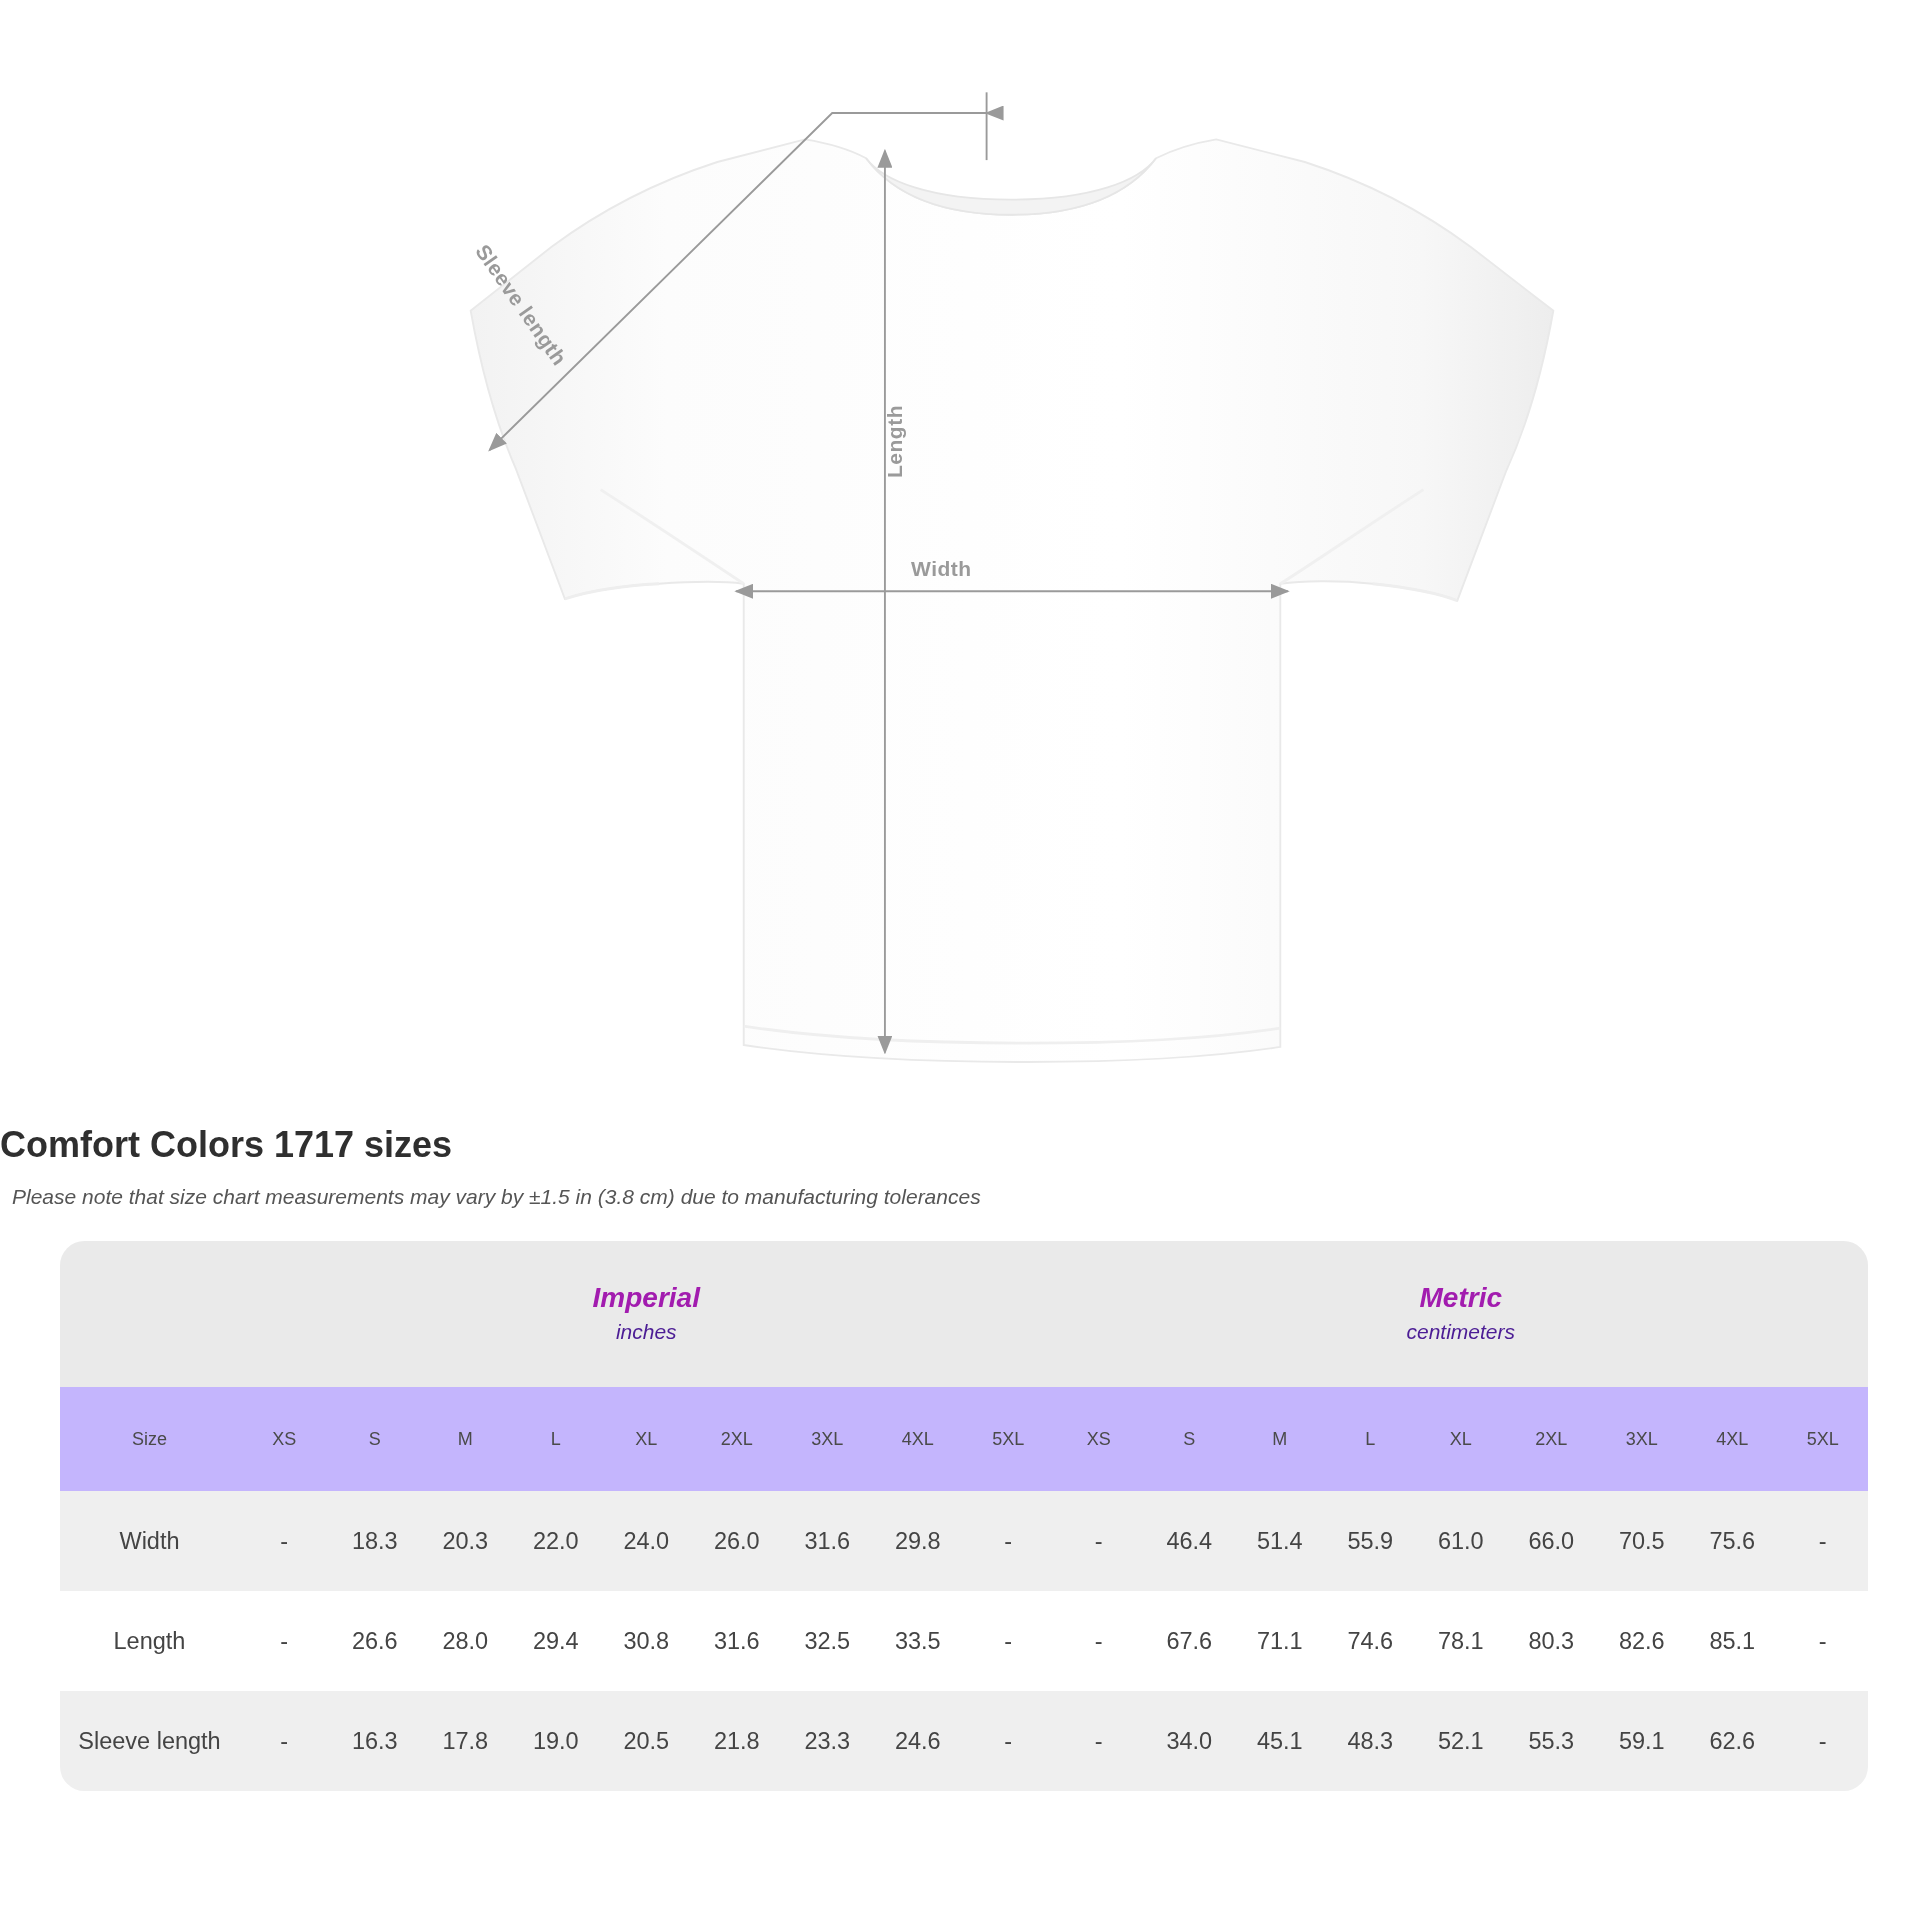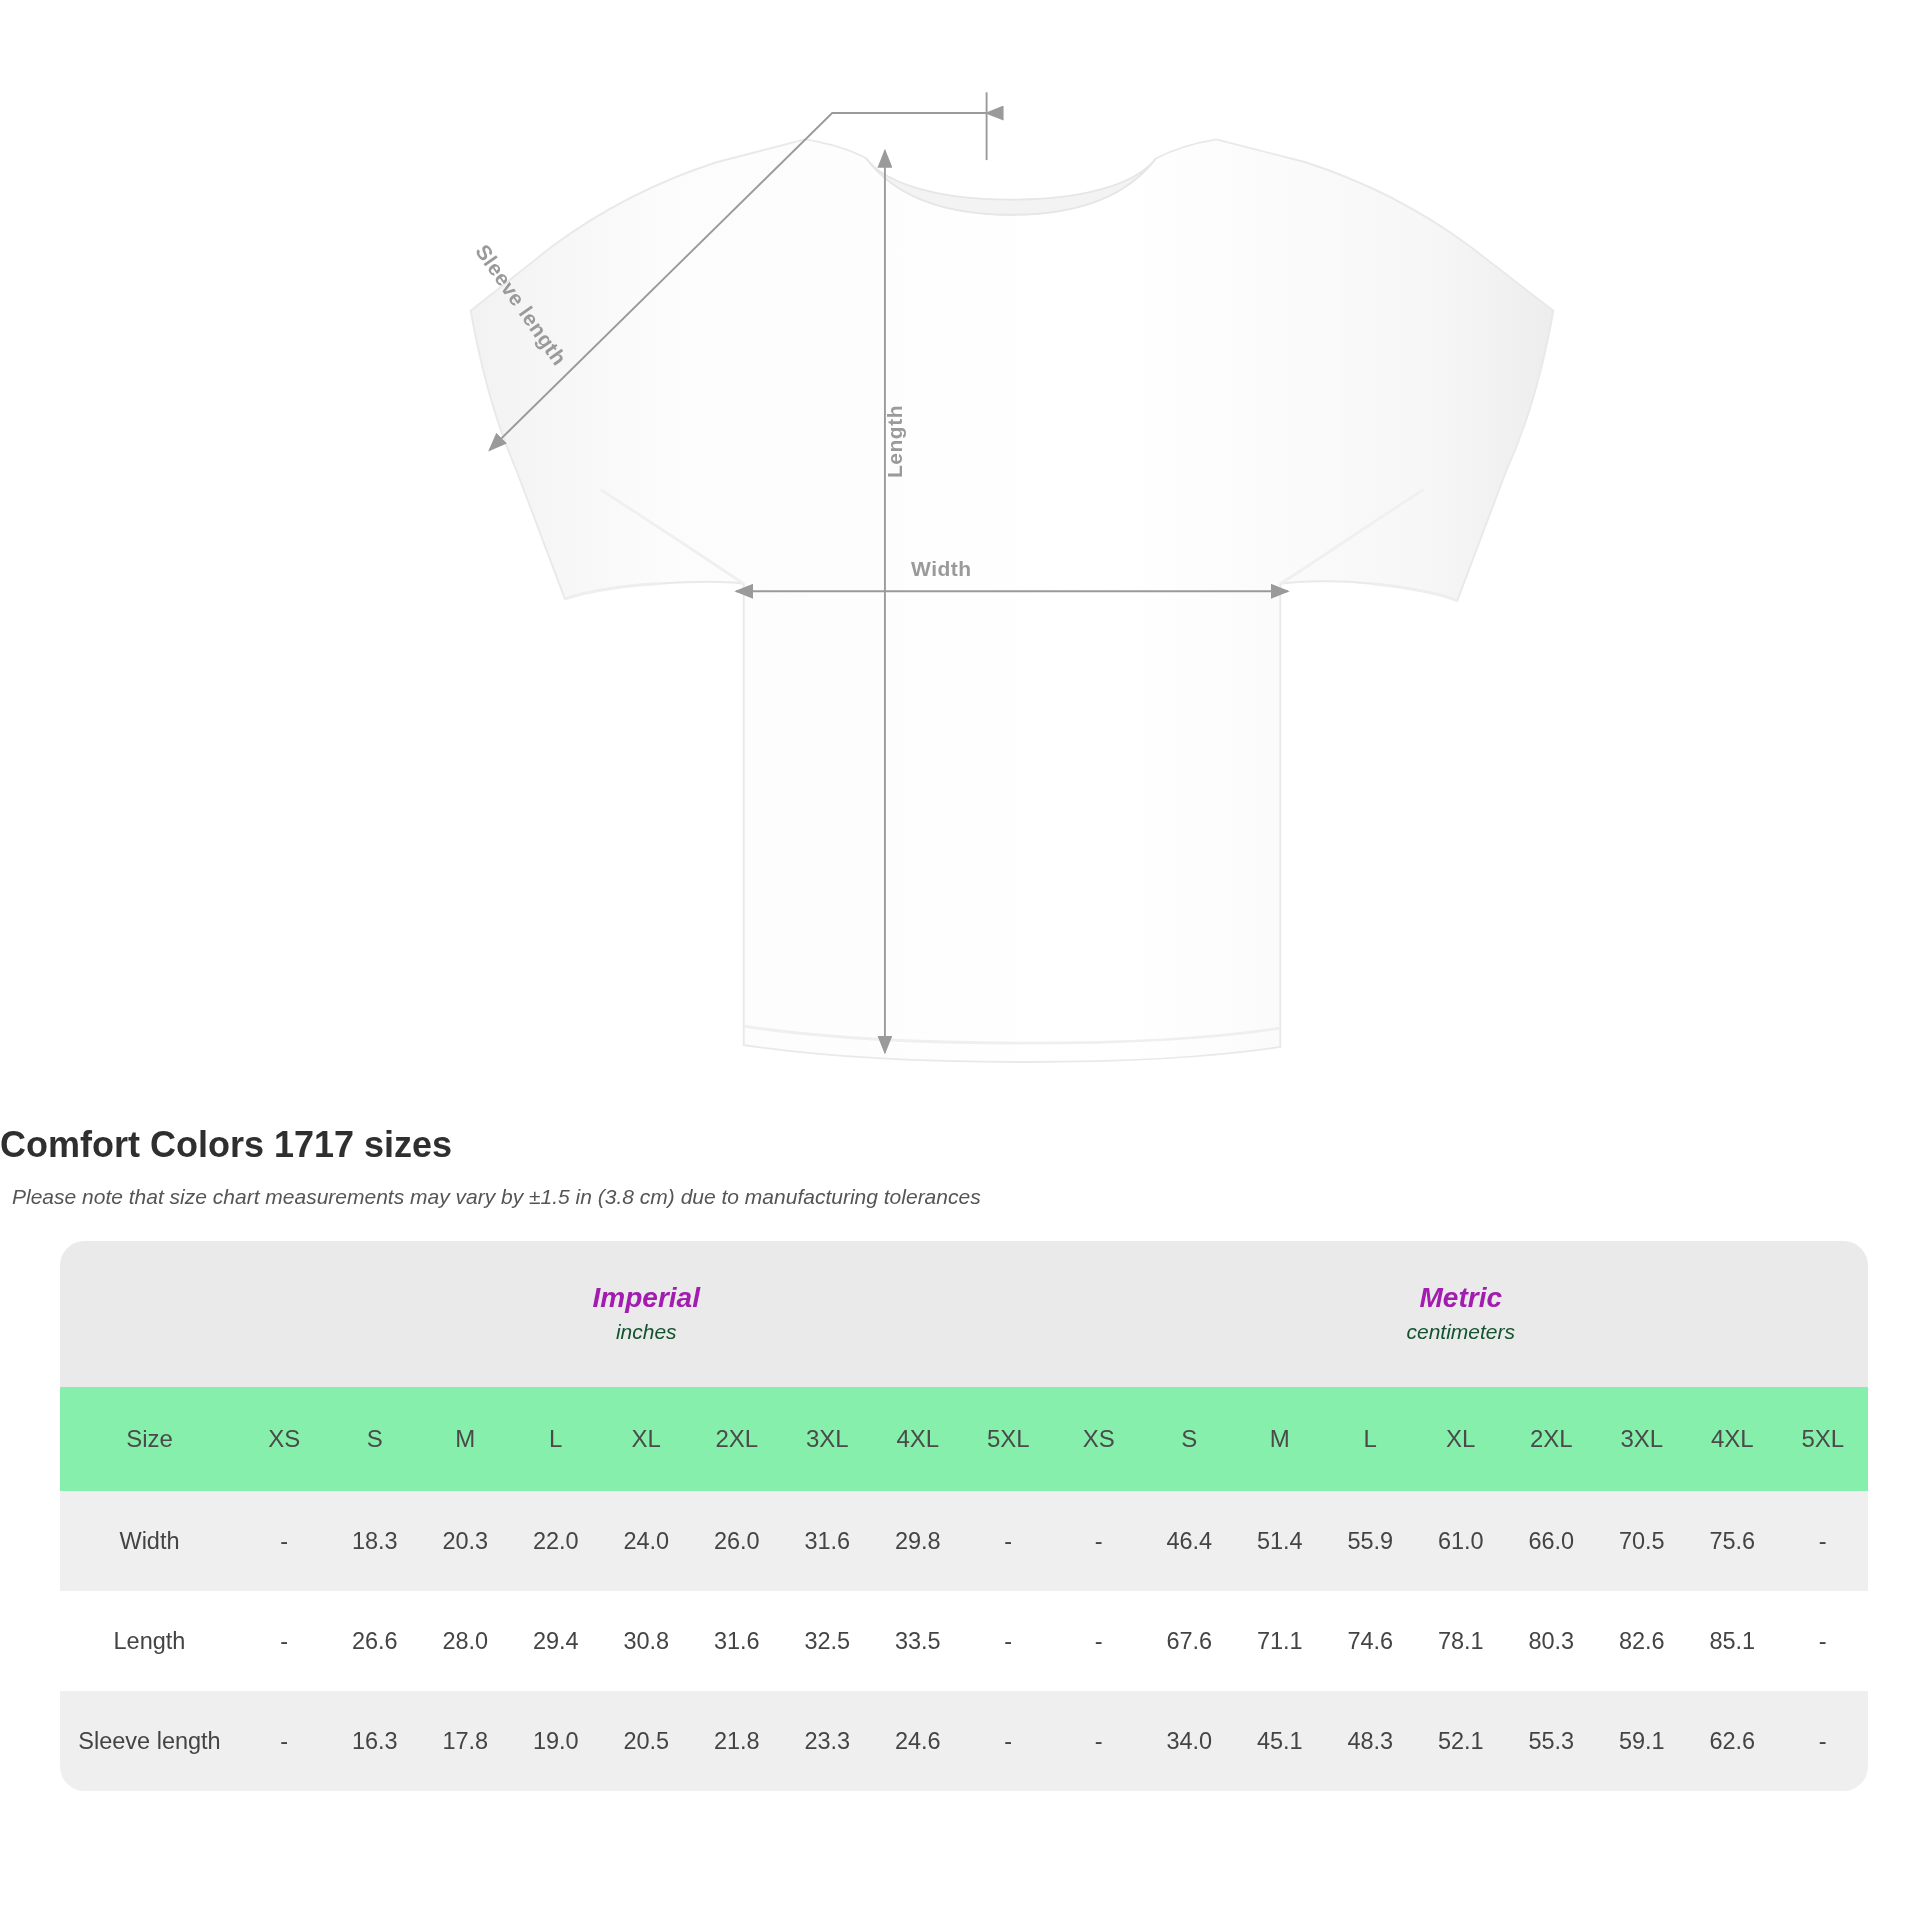--- a/index.html
+++ b/index.html
@@ -101,27 +101,27 @@
   .unit-system {
     font-size: 28px;
     font-style: italic;
     font-weight: bold;
     color: #a21caf;
     line-height: 1.25;
   }
   .unit-units {
     font-size: 21px;
     font-style: italic;
-    color: #14532d;
+    color: #4c1d95;
     line-height: 1.6;
   }
   .head-row td {
-    background: #86efac;
+    background: #c4b5fd;
     height: 102px;
-    font-size: 24px;
+    font-size: 18px;
     font-weight: bold;
     color: #4a4a4a;
   }
   .row-alt td {
     background: #efefef;
   }
   .row-plain td {
     background: #ffffff;
   }
   .data-row td {

